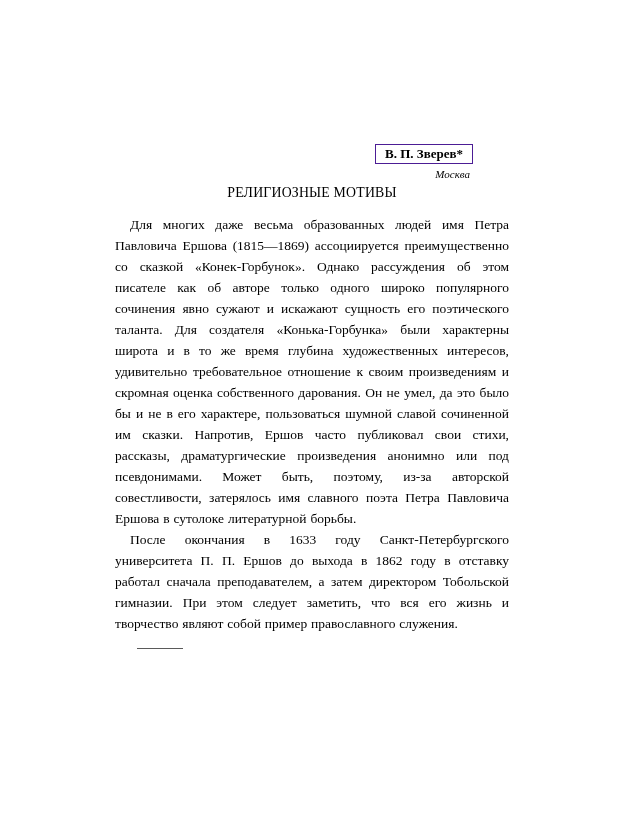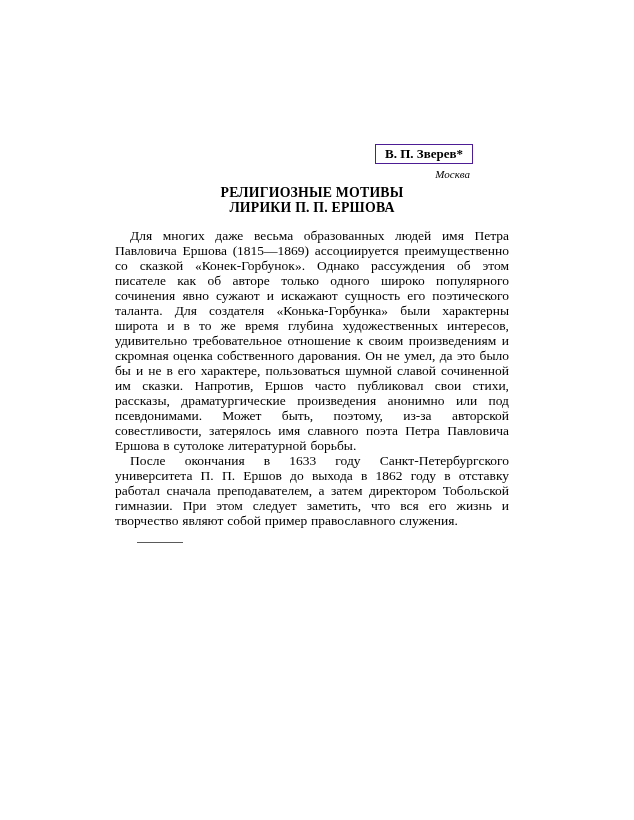--- a/index.html
+++ b/index.html
@@ -41,31 +41,31 @@
     text-align: right;
     padding-right: 39px;
     font-style: italic;
     font-size: 11px;
     line-height: 14.3px;
   }
   .title {
     margin: 5px 0 0 0;
     text-align: center;
     font-size: 13.8px;
-    font-weight: bold;
+    font-weight: normal;
     line-height: 14.3px;
     letter-spacing: 0.2px;
   }
   .title-line {
     display: block;
   }
   .body-para {
     margin: 0;
     font-size: 13.5px;
-    line-height: 15px;
+    line-height: 21px;
     text-align: justify;
     text-indent: 15px;
     word-spacing: 0.5px;
   }
   .body-para.first {
     margin-top: 13px;
   }
   .footnote-rule {
     margin: 14px 0 0 22px;
     width: 46px;
@@ -84,21 +84,20 @@
         <span>В. П. Зверев*</span>
       </span>
     </div>
 
     <div class="city-row">
       <span>Москва</span>
     </div>
 
     <h1 class="title">
       <span class="title-line">РЕЛИГИОЗНЫЕ МОТИВЫ</span>
-      <span class="title-line">ЛИРИКИ П. П. ЕРШОВА</span>
     </h1>
 
     <p class="body-para first">Для многих даже весьма образованных людей имя Петра Павловича Ершова (1815—1869) ассоциируется преимущественно со сказкой «Конек-Горбунок». Однако рассуждения об этом писателе как об авторе только одного широко популярного сочинения явно сужают и искажают сущность его поэтического таланта. Для создателя «Конька-Горбунка» были характерны широта и в то же время глубина художественных интересов, удивительно требовательное отношение к своим произведениям и скромная оценка собственного дарования. Он не умел, да это было бы и не в его характере, пользоваться шумной славой сочиненной им сказки. Напротив, Ершов часто публиковал свои стихи, рассказы, драматургические произведения анонимно или под псевдонимами. Может быть, поэтому, из-за авторской совестливости, затерялось имя славного поэта Петра Павловича Ершова в сутолоке литературной борьбы.</p>
 
     <p class="body-para">После окончания в 1633 году Санкт-Петербургского университета П. П. Ершов до выхода в 1862 году в отставку работал сначала преподавателем, а затем директором Тобольской гимназии. При этом следует заметить, что вся его жизнь и творчество являют собой пример православного служения.</p>
 
 
     <div class="footnote-rule"></div>
 
   </div>

